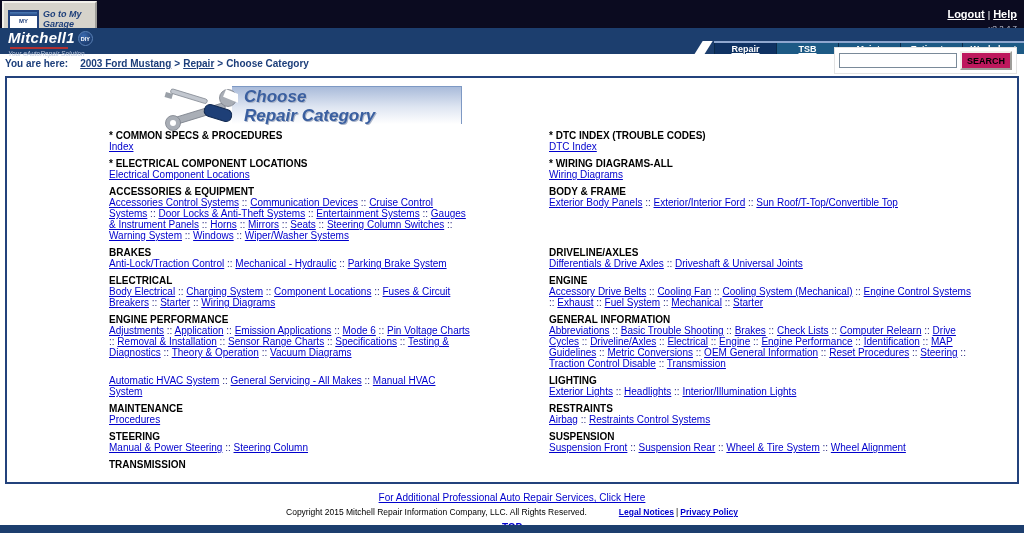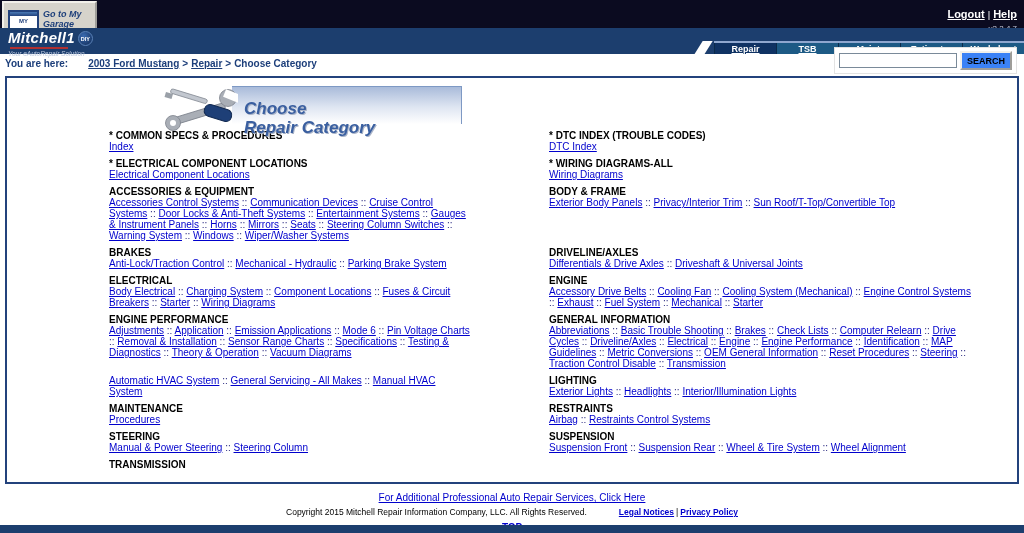--- a/index.html
+++ b/index.html
@@ -30,38 +30,38 @@
   .logo-tagline { font-size:6.5px; color:#b9c6dd; font-style:italic; }
   .tabs { position:absolute; right:0; bottom:0; display:flex; height:13px; border-top:2px solid #8fa7cf; }
   .tabs::before { content:""; position:absolute; left:-16px; top:-2px; width:10px; height:15px;
     background:#fff; transform:skewX(-32deg); }
   .tab { width:62px; text-align:center; font-size:9px; font-weight:bold; color:#fff;
     text-decoration:underline; line-height:13px; background:#1d5a85; border-left:1px solid #0a2a4a; cursor:pointer; }
   .tab.active { background:#0f3263; }
 
   
   .breadcrumb-row { height:22px; background:#fff; padding:4px 0 0 5px; font-size:10px; color:#1c3e7a; }
-  .bc-prefix { font-weight:bold; margin-right:20px; }
+  .bc-prefix { font-weight:bold; margin-right:12px; }
   .bc-link { font-weight:bold; text-decoration:underline; color:#1c3e7a; cursor:pointer; }
   .bc-sep { margin:0 3px; font-weight:bold; }
   .bc-current { font-weight:bold; }
   .search-panel { position:absolute; right:7px; top:47px; background:#fff; border:1px solid #e3e3e3;
     padding:3px 4px; display:flex; align-items:center; gap:3px; z-index:5; }
   .search-panel input { width:118px; height:15px; border:1px solid #7a8a99; font-size:10px; padding:0 2px; }
-  .search-panel button { font-size:9px; font-weight:bold; color:#000; background:#3b82f6;
+  .search-panel button { font-size:9px; font-weight:bold; color:#000; background:#be185d;
     border:2px outset #f2f0ea; height:19px; padding:0 5px; cursor:pointer; }
 
   
   .main { margin:0 5px; border:2px solid #23427c; background:#fff; height:408px; overflow:hidden; position:relative; }
   .title-area { position:relative; height:46px; margin-top:6px; }
   .title-band { position:absolute; left:225px; top:2px; width:230px; height:38px;
     background:linear-gradient(180deg,#a9bbda 0%,#dfe6f2 55%,#ffffff 100%);
     border-top:1px solid #7e99c4; border-right:1px solid #7e99c4; }
   .tools-icon { position:absolute; left:155px; top:1px; width:76px; height:46px; }
-  .page-title { position:absolute; left:237px; top:15px; font-size:17px; font-style:italic; font-weight:bold;
+  .page-title { position:absolute; left:237px; top:3px; font-size:17px; font-style:italic; font-weight:bold;
     color:#3a5fa0; line-height:19px; text-shadow:1px 1px 0 #aab4c8; }
 
   .cat-grid { margin:0 0 0 102px; width:864px; }
   .cat-row { display:grid; grid-template-columns:440px 424px; }
   .cat-cell.left { padding-right:78px; }
   .cat-section { margin-bottom:6px; }
   .cat-heading { font-size:10px; font-weight:bold; color:#000; line-height:11px; }
   .cat-links { font-size:10px; line-height:11px; }
   .cat-links a { color:#0000cc; text-decoration:underline; cursor:pointer; }
   .cat-links .sep { color:#2a2a80; }
@@ -179,21 +179,21 @@
         <div class="cat-row">
           <div class="cat-cell left">
             <div class="cat-section">
               <div class="cat-heading">ACCESSORIES &amp; EQUIPMENT</div>
               <div class="cat-links"><a>Accessories Control Systems</a><span class="sep"> :: </span><a>Communication Devices</a><span class="sep"> :: </span><a>Cruise Control Systems</a><span class="sep"> :: </span><a>Door Locks &amp; Anti-Theft Systems</a><span class="sep"> :: </span><a>Entertainment Systems</a><span class="sep"> :: </span><a>Gauges &amp; Instrument Panels</a><span class="sep"> :: </span><a>Horns</a><span class="sep"> :: </span><a>Mirrors</a><span class="sep"> :: </span><a>Seats</a><span class="sep"> :: </span><a>Steering Column Switches</a><span class="sep"> :: </span><a>Warning System</a><span class="sep"> :: </span><a>Windows</a><span class="sep"> :: </span><a>Wiper/Washer Systems</a></div>
             </div>
           </div>
           <div class="cat-cell right">
             <div class="cat-section">
               <div class="cat-heading">BODY &amp; FRAME</div>
-              <div class="cat-links"><a>Exterior Body Panels</a><span class="sep"> :: </span><a>Privacy/Interior Trim</a><span class="sep"> :: </span><a>Sun Roof/T-Top/Convertible Top</a></div>
+              <div class="cat-links"><a>Exterior Body Panels</a><span class="sep"> :: </span><a>Exterior/Interior Ford</a><span class="sep"> :: </span><a>Sun Roof/T-Top/Convertible Top</a></div>
             </div>
           </div>
         </div>
         <div class="cat-row">
           <div class="cat-cell left">
             <div class="cat-section">
               <div class="cat-heading">BRAKES</div>
               <div class="cat-links"><a>Anti-Lock/Traction Control</a><span class="sep"> :: </span><a>Mechanical - Hydraulic</a><span class="sep"> :: </span><a>Parking Brake System</a></div>
             </div>
           </div>

